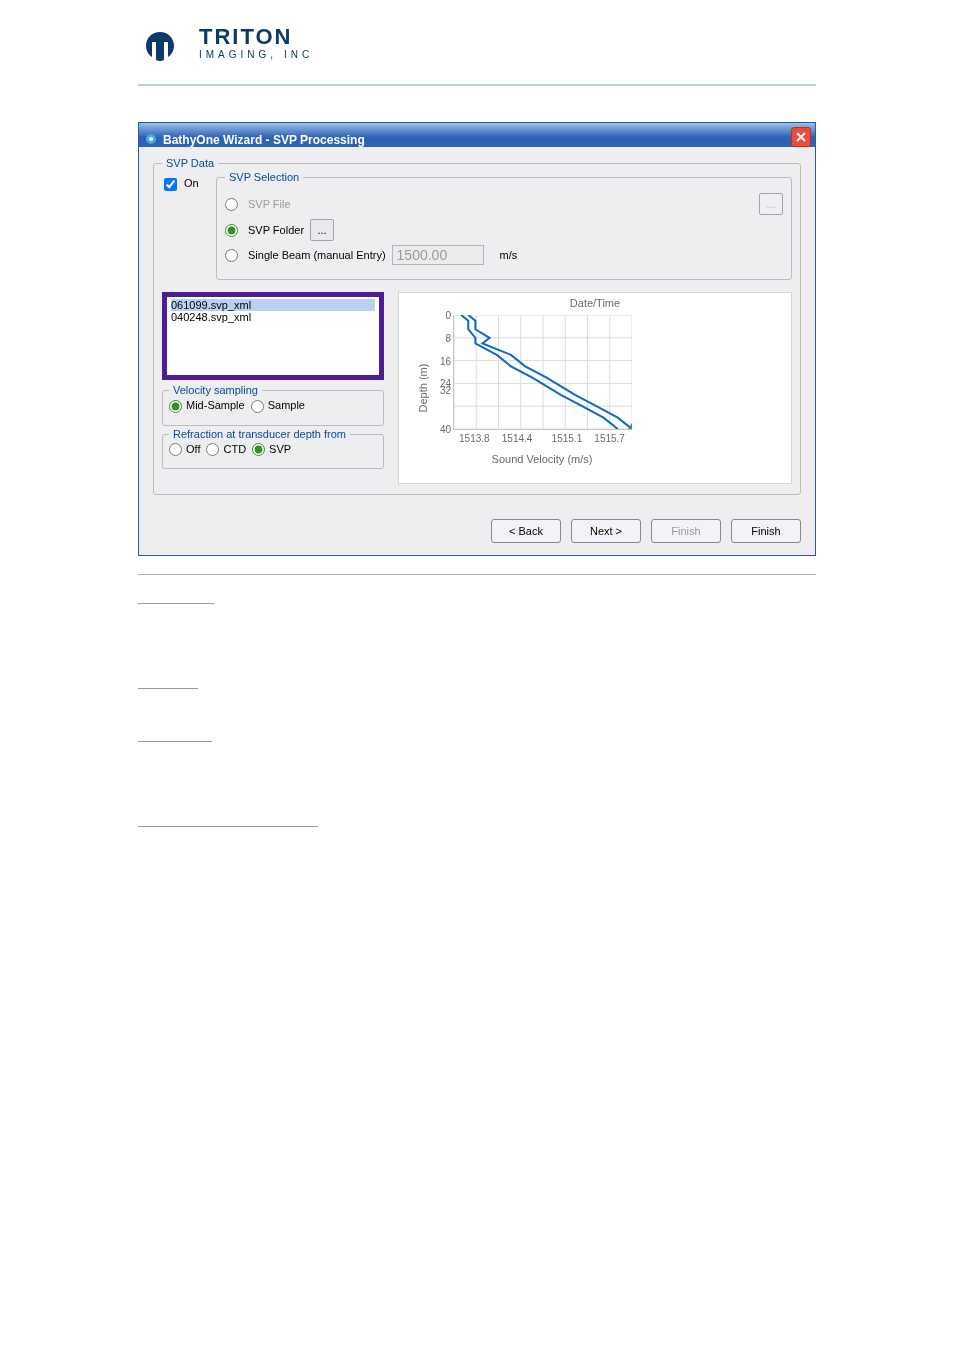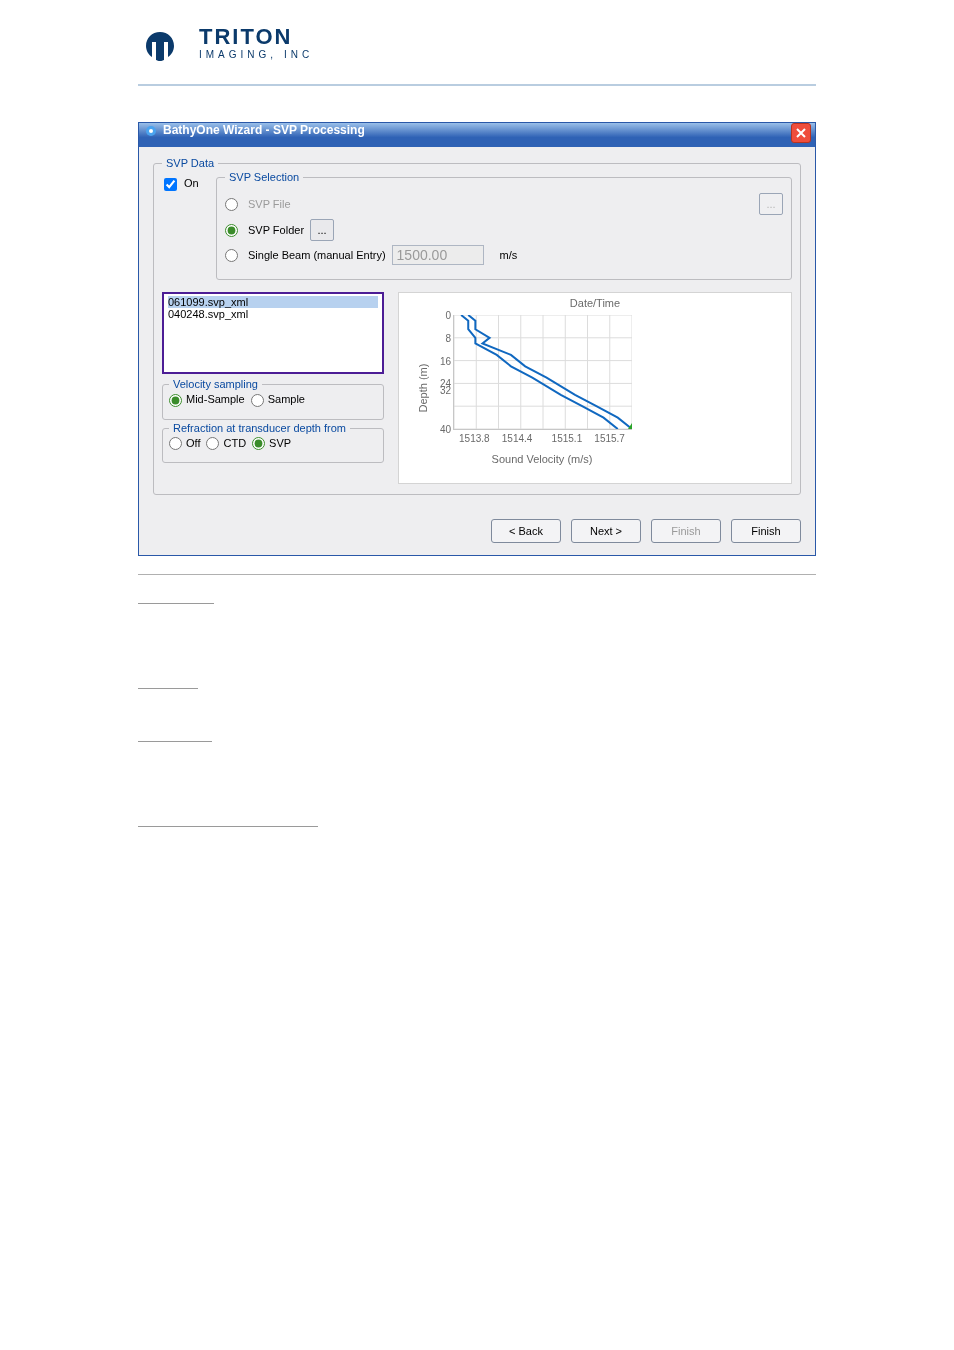--- a/index.html
+++ b/index.html
@@ -5,42 +5,42 @@
   html,body{margin:0;padding:0;font-family:"Tahoma","Segoe UI",Arial,sans-serif;font-size:11px;background:#fff;color:#000;}
   .page{width:954px;margin:0 auto;background:#fff;min-height:1350px;}
   .page-pad{padding:20px 138px 0 138px;}
   .topline{border-bottom:2px solid #b9cde0;margin-bottom:4px;}
   .logo-row{display:flex;align-items:flex-start;gap:17px;padding:6px 0 14px 0;}
   .logo-mark svg{display:block;}
   .logo-text-top{font-weight:bold;font-size:22px;letter-spacing:2px;color:#0b3a6b;line-height:1;}
   .logo-text-bot{font-size:10px;letter-spacing:4px;color:#0b3a6b;line-height:1;margin-top:2px;}
   .window{border:1px solid #2a58a8;background:#eeeef0;}
   .titlebar{height:24px;background:linear-gradient(to bottom,#9abfe9 0%,#2f62b5 60%,#2f62b5 100%);
-    display:flex;align-items:flex-start;padding:0 4px;color:#fff;}
+    display:flex;align-items:flex-end;padding:0 4px;color:#fff;}
   .title-icon{width:16px;height:16px;display:flex;align-items:center;justify-content:center;margin-right:4px;}
   .title-text{font-weight:bold;font-size:12px;flex:1;}
   .closebtn{width:18px;height:18px;background:#ef4d3c;border:1px solid #b83320;border-radius:3px;
     display:flex;align-items:center;justify-content:center;color:#fff;font-weight:bold;font-size:12px;line-height:1;cursor:pointer;}
   .win-body{padding:10px 14px 12px 14px;}
   fieldset{border:1px solid #bcbcc0;border-radius:3px;margin:0;padding:6px 8px 10px 8px;}
   fieldset>legend{color:#0a4aa0;padding:0 4px;font-size:11px;}
   .svpdata{position:relative;}
   .on-wrap{position:absolute;left:10px;top:8px;}
   .inner-fs{margin-left:54px;margin-top:-4px;}
   .row{display:flex;align-items:center;gap:6px;margin:4px 0;}
   .row.disabled{color:#9a9a9a;}
   input[type=text].pathbox{height:18px;border:1px solid #aeb6c3;background:#fff;font-size:11px;padding:0 4px;}
   .browse-btn{width:22px;height:20px;border:1px solid #9aa5b6;background:#e9e9ec;font-size:11px;line-height:1;
     display:flex;align-items:center;justify-content:center;cursor:pointer;border-radius:2px;}
   .browse-btn.disabled{color:#b7b7b7;background:#efeff1;cursor:default;}
   .lbl{display:inline-block;}
   .unitlbl{margin-left:10px;}
   .two-col{display:flex;gap:14px;margin-top:12px;align-items:flex-start;}
   .left-col{width:222px;}
-  .file-list{height:74px;border:2px solid #4c1d95;background:#fff;margin-bottom:10px;padding:2px 4px;overflow:auto;}
+  .file-list{height:74px;border:5px solid #4c1d95;background:#fff;margin-bottom:10px;padding:2px 4px;overflow:auto;}
   .file-list div{white-space:nowrap;}
   .file-list div.sel{background:#b7d1ef;}
   .mini-fs{border:1px solid #bcbcc0;border-radius:3px;padding:4px 6px 8px 6px;margin-bottom:8px;}
   .mini-fs .fs-title{color:#0a4aa0;font-size:11px;position:relative;top:-11px;background:#eeeef0;display:inline-block;padding:0 4px;}
   .mini-fs .fs-body{margin-top:-8px;}
   .chart-area{flex:1;}
   .chart-box{background:#fff;border:1px solid #d4d4d4;padding:4px 4px 6px 4px;height:180px;position:relative;}
   .chart-title{text-align:center;color:#6a6a6a;font-size:11px;}
   .chart-xlabel{text-align:center;color:#6a6a6a;font-size:11px;margin-top:2px;}
   .chart-ylabel{position:absolute;left:0;top:50%;transform:translateY(-50%) rotate(-90deg);transform-origin:center;

